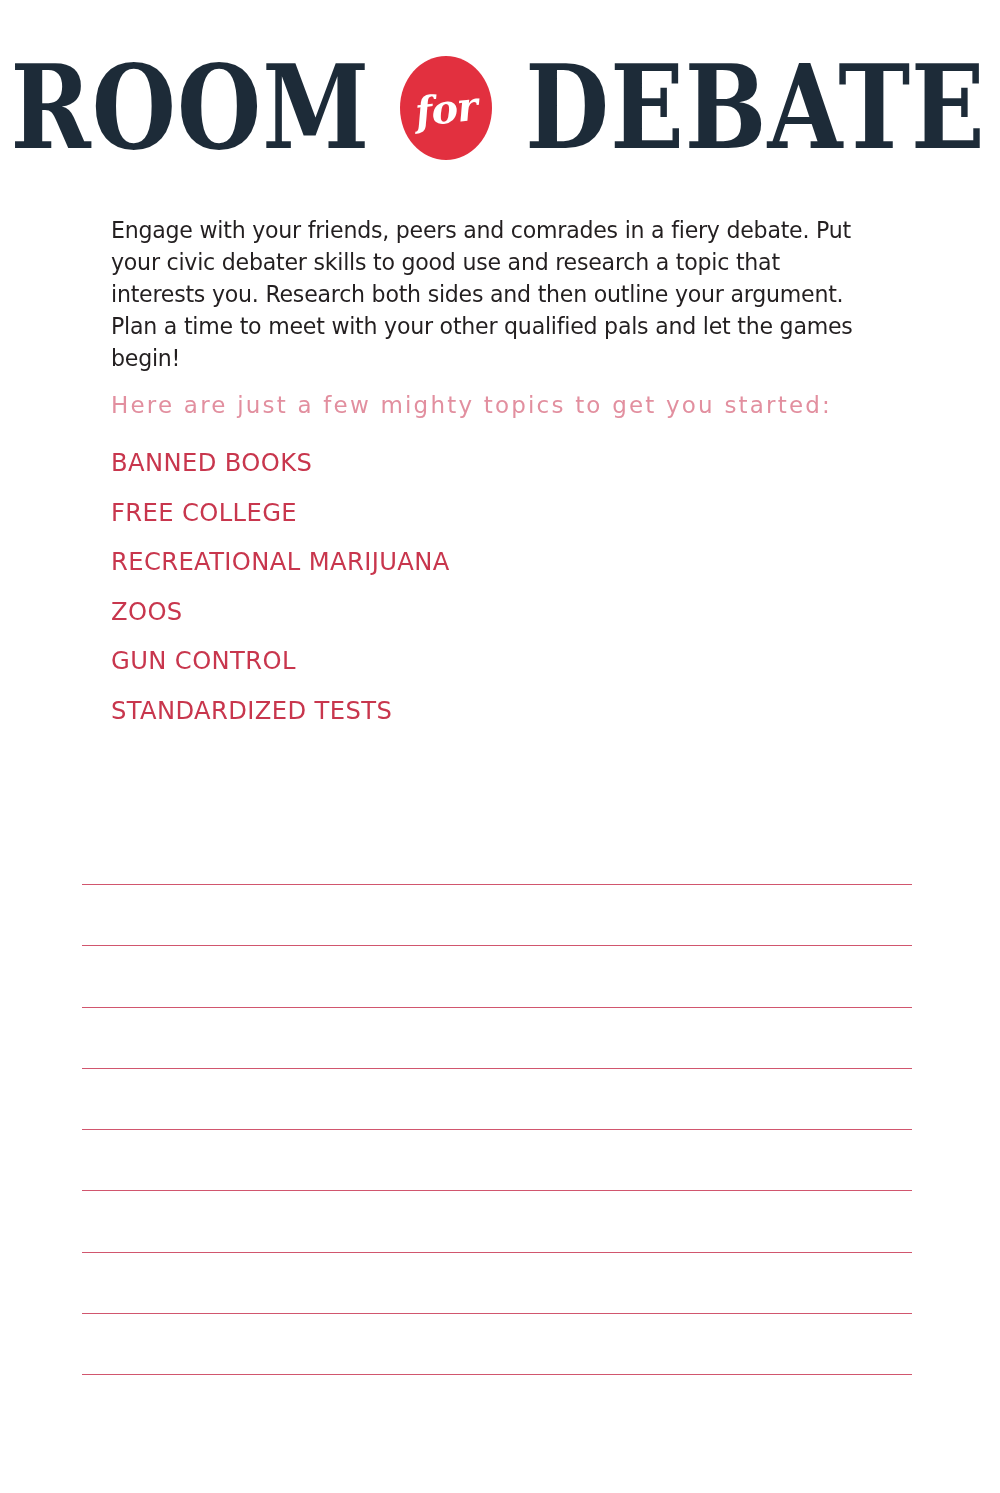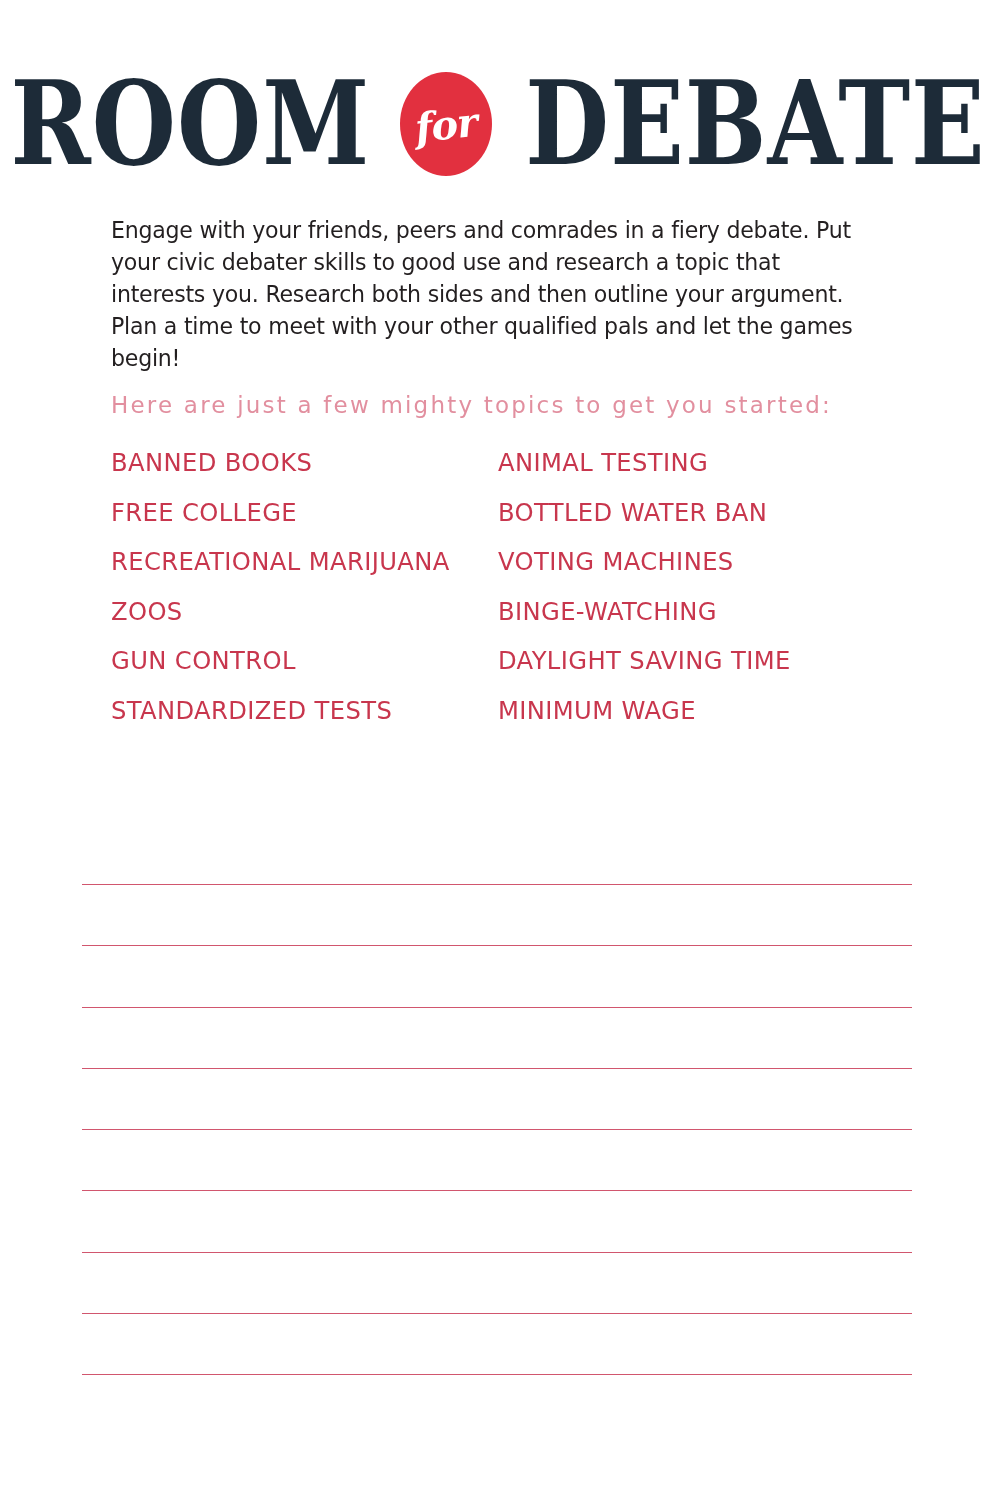--- a/index.html
+++ b/index.html
@@ -20,21 +20,21 @@
     position: relative;
     width: 1000px;
     height: 1493px;
     background: #ffffff;
   }
 
   
   .title-block {
     position: absolute;
     left: 0;
-    top: 64px;
+    top: 48px;
     width: 1000px;
     height: 120px;
     display: flex;
     align-items: center;
     justify-content: center;
   }
   .title-word {
     font-family: "DejaVu Serif", serif;
     font-weight: bold;
     font-size: 104px;
@@ -160,28 +160,20 @@
 
   <div class="topics">
     <div class="topic-col col-left">
       <div class="topic-item">BANNED BOOKS</div>
       <div class="topic-item">FREE COLLEGE</div>
       <div class="topic-item">RECREATIONAL MARIJUANA</div>
       <div class="topic-item">ZOOS</div>
       <div class="topic-item">GUN CONTROL</div>
       <div class="topic-item">STANDARDIZED TESTS</div>
     </div>
-    <div class="topic-col col-right">
-      <div class="topic-item">ANIMAL TESTING</div>
-      <div class="topic-item">BOTTLED WATER BAN</div>
-      <div class="topic-item">VOTING MACHINES</div>
-      <div class="topic-item">BINGE-WATCHING</div>
-      <div class="topic-item">DAYLIGHT SAVING TIME</div>
-      <div class="topic-item">MINIMUM WAGE</div>
-    </div>
   </div>
 
 
   <div class="rules">
     <div class="rule-line"></div>
     <div class="rule-line"></div>
     <div class="rule-line"></div>
     <div class="rule-line"></div>
     <div class="rule-line"></div>
     <div class="rule-line"></div>

